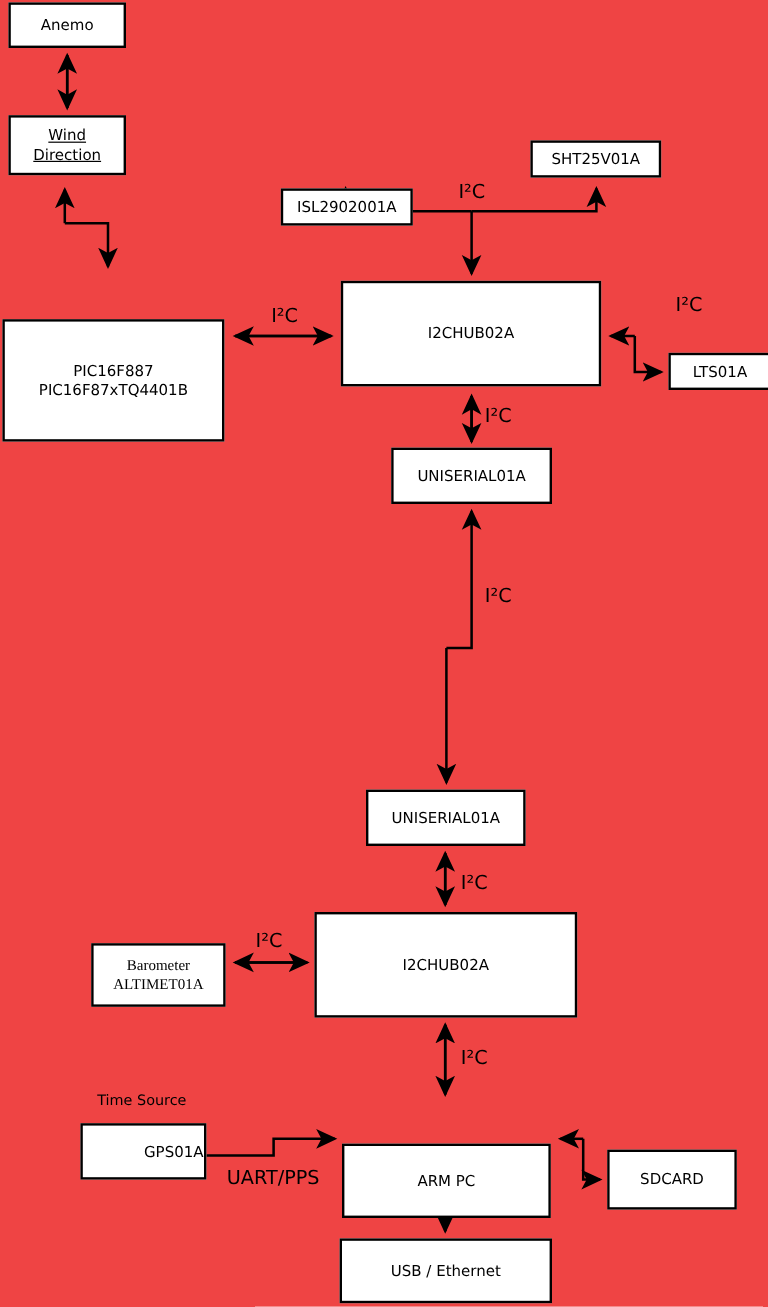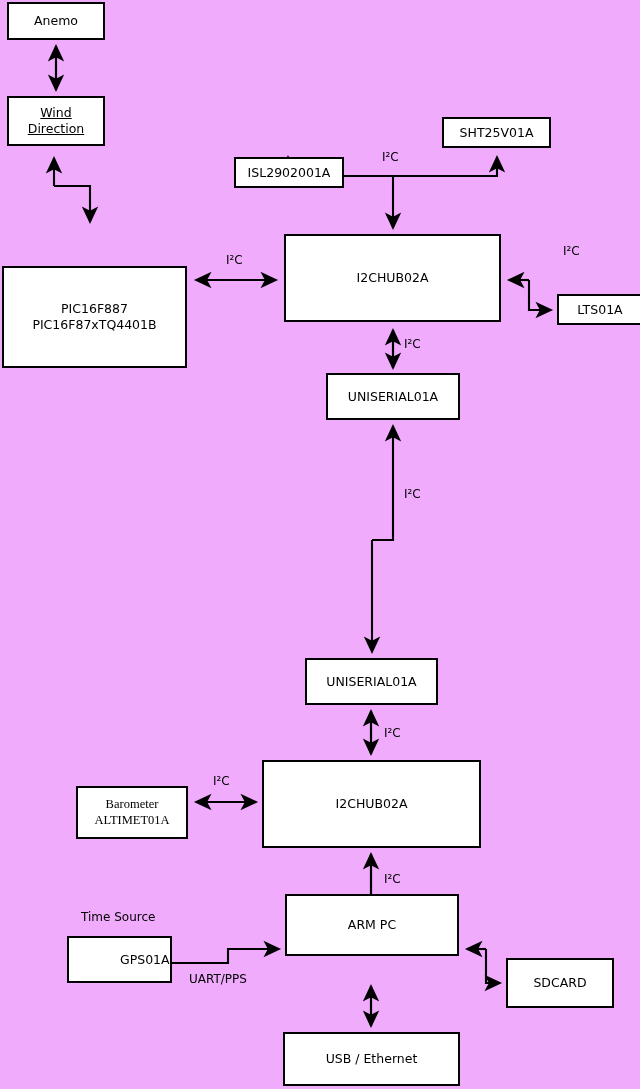--- a/index.html
+++ b/index.html
@@ -5,21 +5,21 @@
 <style>
   html,body{margin:0;padding:0;background:#ffffff;}
   body{
     font-family:"DejaVu Sans","Liberation Sans",sans-serif;
     color:#000000;
   }
   #canvas{
     position:relative;
     width:640px;
     height:1089px;
-    background:#f0abfc;
+    background:#ef4444;
     overflow:hidden;
   }
   svg.wires{
     position:absolute;
     left:0; top:0;
     width:640px; height:1089px;
     pointer-events:none;
   }
   .node{
     position:absolute;
@@ -37,21 +37,21 @@
   }
   .node .lines{
     display:block;
     width:100%;
     padding:0 3px;
     box-sizing:border-box;
   }
   .node .lines span{display:block;}
   .edge-label{
     position:absolute;
-    font-size:12px;
+    font-size:16px;
     color:#000000;
     white-space:nowrap;
     z-index:3;
     background:transparent;
   }
   .free-label{
     position:absolute;
     font-size:12px;
     color:#000000;
     white-space:nowrap;
@@ -183,21 +183,21 @@
       <span>ALTIMET01A</span>
     </span>
   </div>
 
   <div class="node" style="left:67px; top:936px; width:105px; height:47px;padding-left:48px;">
     <span class="lines">
       <span>GPS01A</span>
     </span>
   </div>
 
-  <div class="node" style="left:285px; top:894px; width:174px; height:62px;">
+  <div class="node" style="left:285px; top:953px; width:174px; height:62px;">
     <span class="lines">
       <span>ARM PC</span>
     </span>
   </div>
 
   <div class="node" style="left:283px; top:1032px; width:177px; height:54px;">
     <span class="lines">
       <span>USB / Ethernet</span>
     </span>
   </div>

